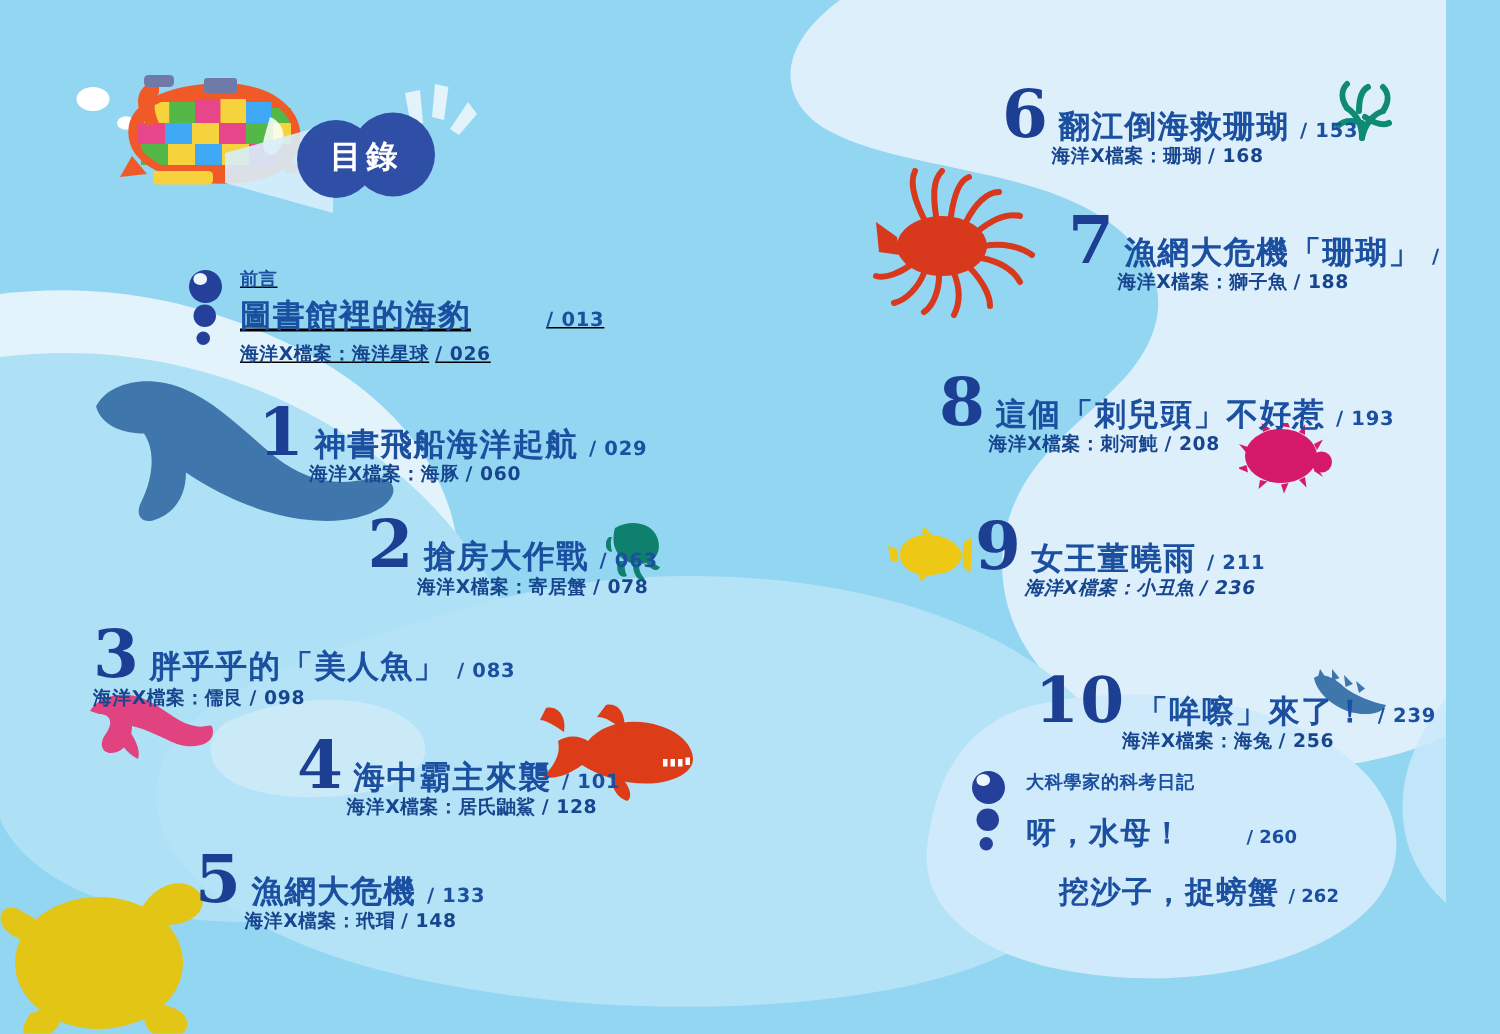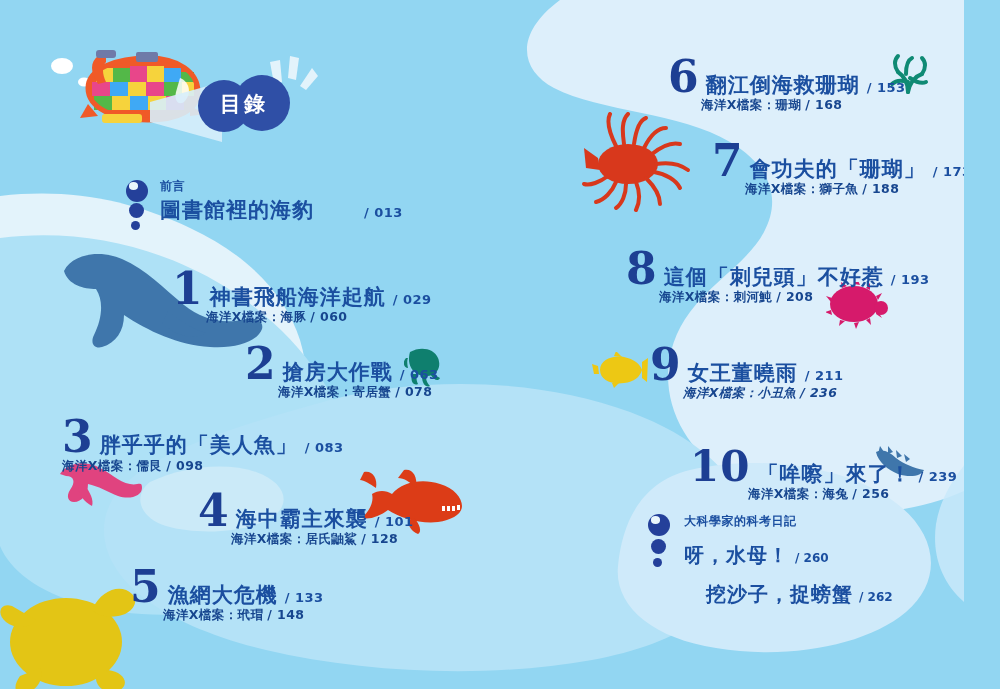--- a/index.html
+++ b/index.html
@@ -268,26 +268,29 @@
   </svg>
 
   <div class="dot-stack" style="left:126px;top:180px;width:30px;height:58px;z-index:6;">
     <div class="dot" style="left:0;top:0;width:22px;height:22px;">
         <div class="gloss"></div>
       </div>
     <div class="dot" style="left:3px;top:23px;width:15px;height:15px;"></div>
     <div class="dot" style="left:5px;top:41px;width:9px;height:9px;"></div>
   </div>
 
-  <div class="entry" style="left:160px;top:178px;">
+  <div class="entry" style="left:160px;top:178px;text-decoration:underline;">
     <div class="small-head">前言</div>
     <div class="row-main" style="margin-top:1px;gap:43px;">
       <span class="maintitle">圖書館裡的海豹</span>
       <span class="mainpage">/ 013</span>
     </div>
+    <div class="subline">
+      <span>海洋X檔案：</span><span>海洋星球</span><span class="sp">/ 026</span>
+    </div>
   </div>
 
   <div class="entry" style="left:172px;top:270px;">
     <div class="row-main">
       <span class="num big">1</span>
       <span class="maintitle">神書飛船海洋起航</span>
       <span class="mainpage">/ 029</span>
     </div>
     <div class="subline" style="margin-left:34px;margin-top:-2px;">
       <span>海洋X檔案：</span><span>海豚</span><span class="sp">/ 060</span>
@@ -345,21 +348,21 @@
       <span class="mainpage">/ 153</span>
     </div>
     <div class="subline" style="margin-left:33px;margin-top:-2px;">
       <span>海洋X檔案：</span><span>珊瑚</span><span class="sp">/ 168</span>
     </div>
   </div>
 
   <div class="entry" style="left:712px;top:142px;">
     <div class="row-main">
       <span class="num big">7</span>
-      <span class="maintitle">會功夫的「珊瑚」</span>
+      <span class="maintitle">漁網大危機「珊瑚」</span>
       <span class="mainpage">/ 173</span>
     </div>
     <div class="subline" style="margin-left:33px;margin-top:-2px;">
       <span>海洋X檔案：</span><span>獅子魚</span><span class="sp">/ 188</span>
     </div>
   </div>
 
   <div class="entry" style="left:626px;top:250px;">
     <div class="row-main">
       <span class="num big">8</span>
@@ -396,21 +399,21 @@
   <div class="dot-stack" style="left:648px;top:514px;width:30px;height:58px;z-index:6;">
     <div class="dot" style="left:0;top:0;width:22px;height:22px;">
         <div class="gloss"></div>
       </div>
     <div class="dot" style="left:3px;top:25px;width:15px;height:15px;"></div>
     <div class="dot" style="left:5px;top:44px;width:9px;height:9px;"></div>
   </div>
 
   <div class="entry" style="left:684px;top:513px;">
     <div class="small-head">大科學家的科考日記</div>
-    <div class="row-main" style="margin-top:12px;">
+    <div class="row-main" style="margin-top:12px;gap:36px;">
       <span class="epi-title">呀，水母！</span>
       <span class="epi-page">/ 260</span>
     </div>
     <div class="row-main" style="margin-top:12px;margin-left:22px;">
       <span class="epi-title">挖沙子，捉螃蟹</span>
       <span class="epi-page">/ 262</span>
     </div>
   </div>
 
 </div>

